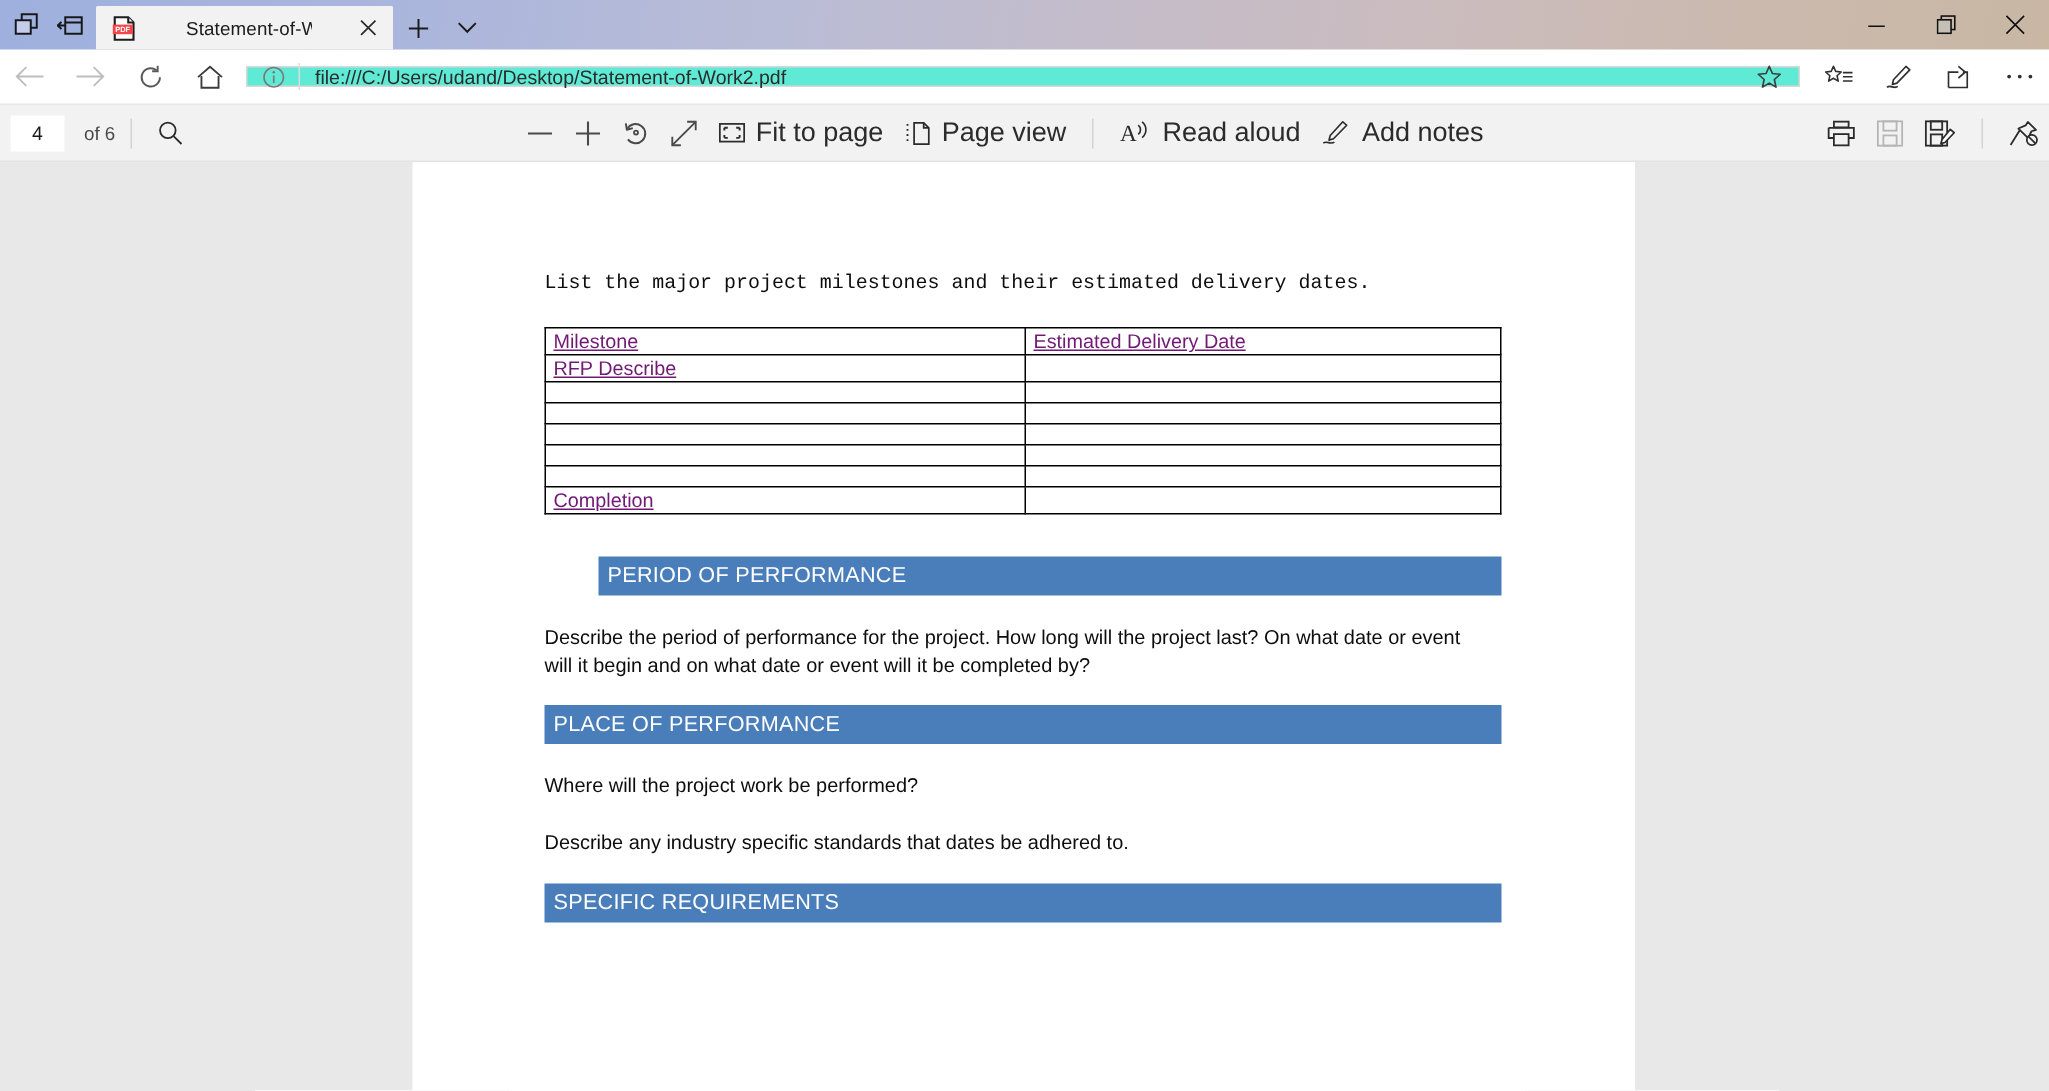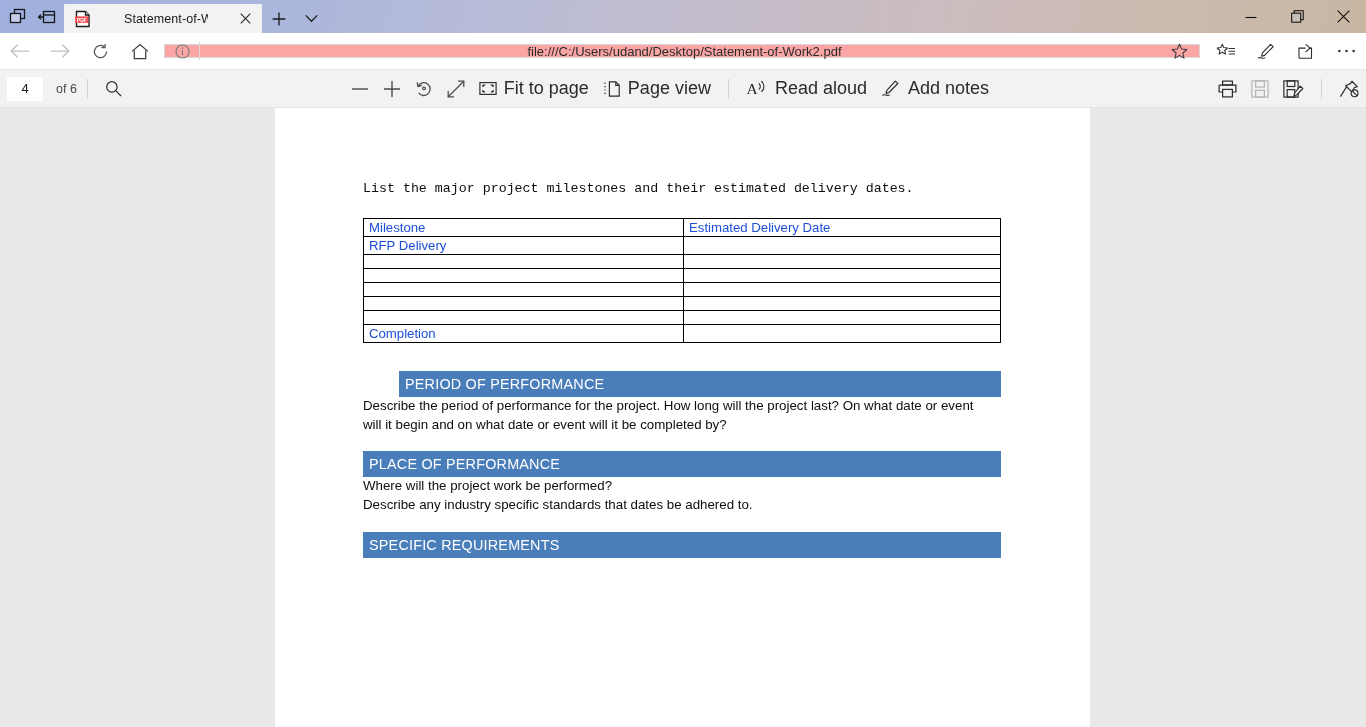--- a/index.html
+++ b/index.html
@@ -76,22 +76,22 @@
   .navbtn {
     width: 40px; height: 36px;
     display: flex; align-items: center; justify-content: center;
     color: #5a5a5a;
   }
   .navbtn.disabled { color: #bdbdbd; }
   .urlbox {
     flex: 1 1 auto;
     height: 14px; margin: 0 6px 0 4px;
     border: 1px solid #d8d8d8;
-    background: #fca5a5;
-    display: flex; align-items: center; text-align: center;
+    background: #5eead4;
+    display: flex; align-items: center;
   }
   .url-info {
     width: 34px; height: 28px;
     display: flex; align-items: center; justify-content: center;
     color: #7a7a7a;
   }
   .url-sep { width: 1px; height: 18px; background: #dcdcdc; }
   .url-text {
     flex: 1 1 auto;
     font-size: 13px; color: #2b2b2b;
@@ -160,36 +160,38 @@
   table.milestones {
     margin-top: 22px;
     width: 638px;
     border-collapse: collapse;
     table-layout: fixed;
   }
   table.milestones td {
     border: 1px solid #000;
     height: 14px;
     padding: 1px 5px;
-    font-size: 13.2px; color: #1d4ed8;
+    font-size: 13.2px; color: #701a75;
     vertical-align: middle;
+    text-decoration: underline;
   }
   table.milestones td.c1 { width: 320px; }
 
   .sect-head {
     margin-top: 30px;
     background: #4a7ebb;
     height: 26px;
     display: flex; align-items: center;
     padding-left: 6px;
     color: #ffffff;
     font-size: 14.4px;
     letter-spacing: .2px;
   }
   .sect-body {
+    margin-top: 19px;
     font-size: 13.3px; color: #0d0d0d;
     line-height: 18.5px;
     width: 616px;
   }
   .gap-a { margin-top: 28px; margin-left: 36px; }
   .gap-b { margin-top: 17px; }
   .gap-c { margin-top: 18px; }
 
   svg { display: block; }
 </style>
@@ -440,21 +442,21 @@
 
       <div class="doc-intro">List the major project milestones and their estimated delivery dates.</div>
 
       <table class="milestones">
         <tbody>
           <tr>
             <td class="c1">Milestone</td>
             <td>Estimated Delivery Date</td>
           </tr>
           <tr>
-            <td class="c1">RFP Delivery</td>
+            <td class="c1">RFP Describe</td>
             <td></td>
           </tr>
           <tr>
             <td class="c1"></td>
             <td></td>
           </tr>
           <tr>
             <td class="c1"></td>
             <td></td>
           </tr>

